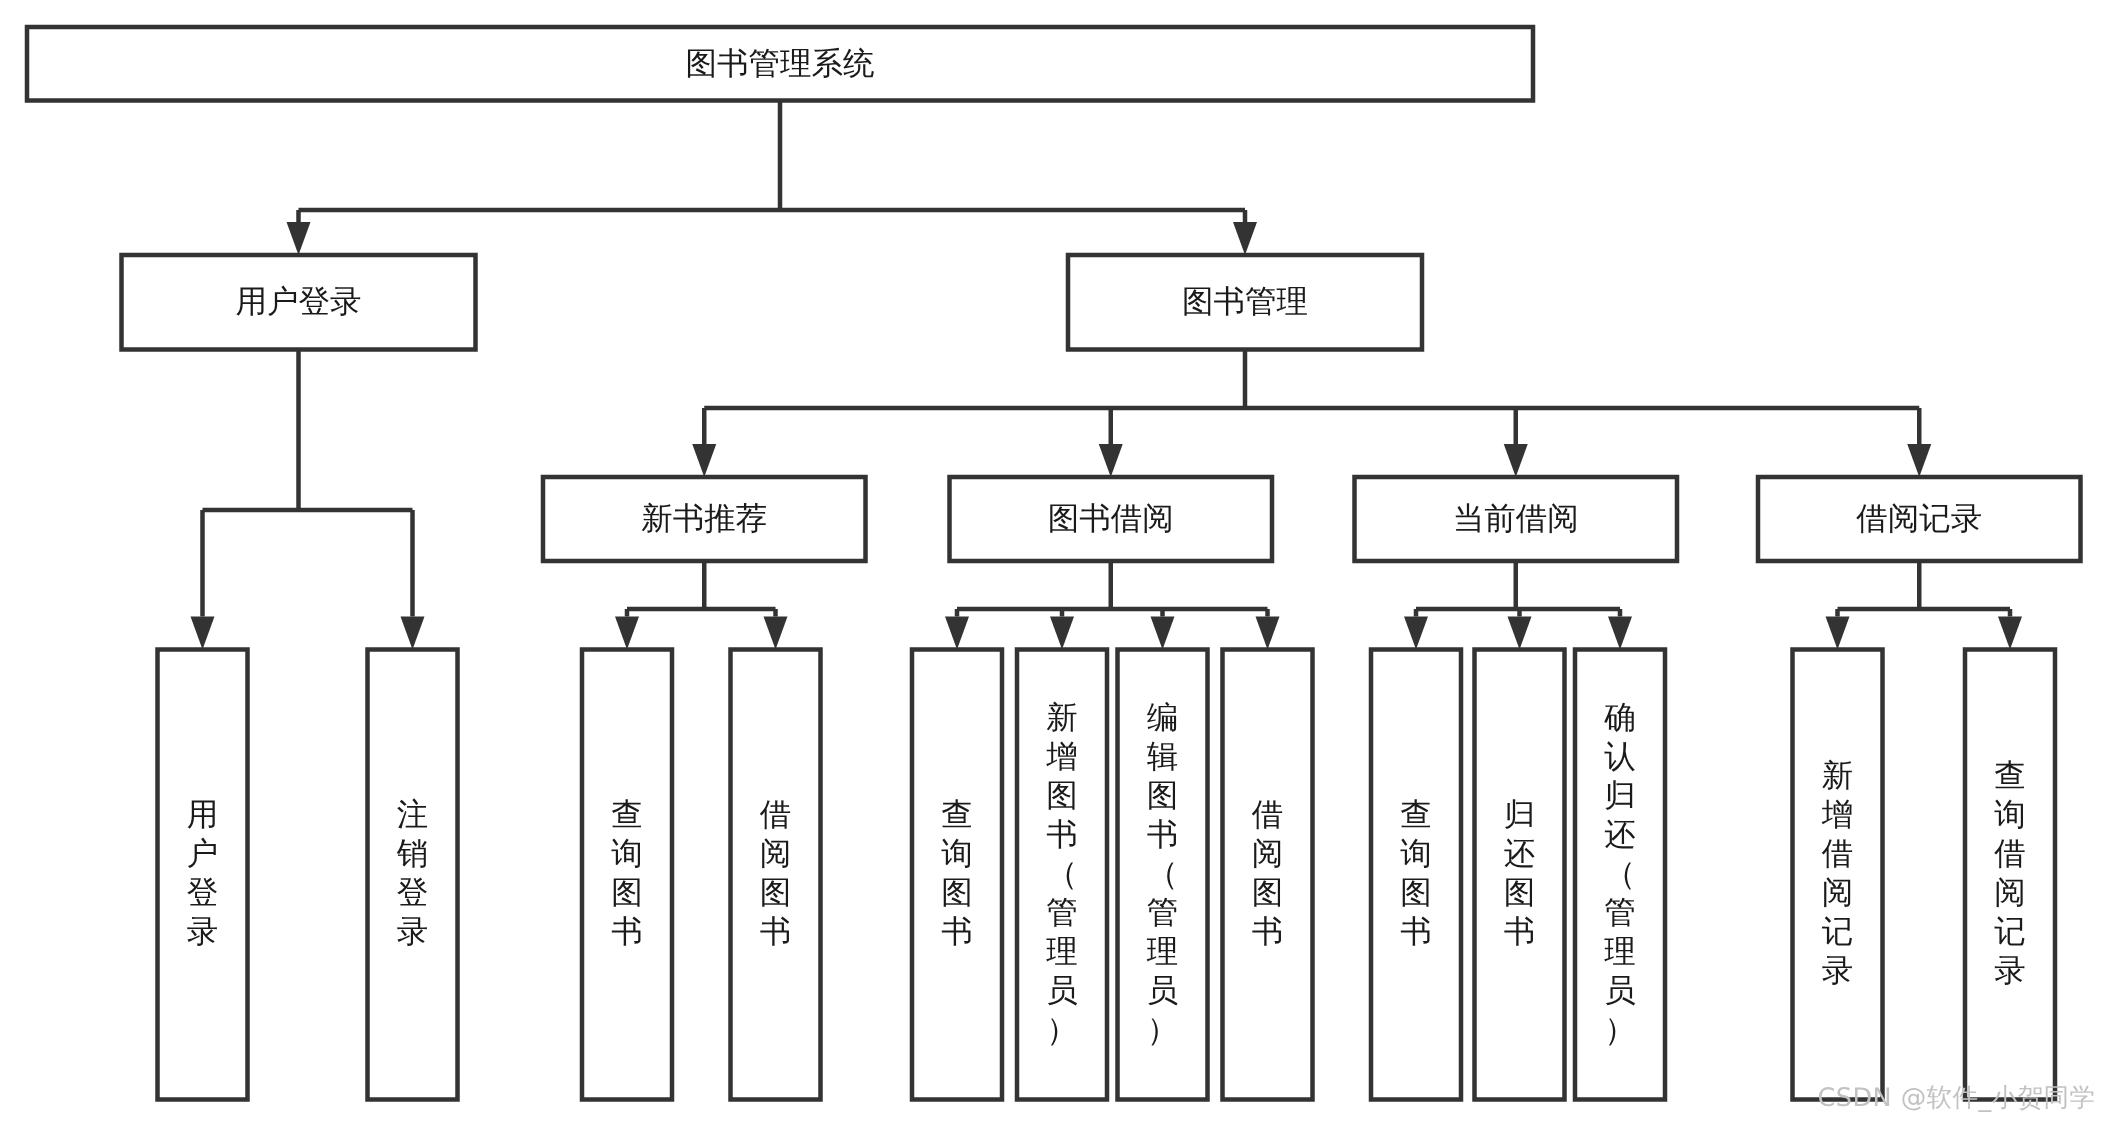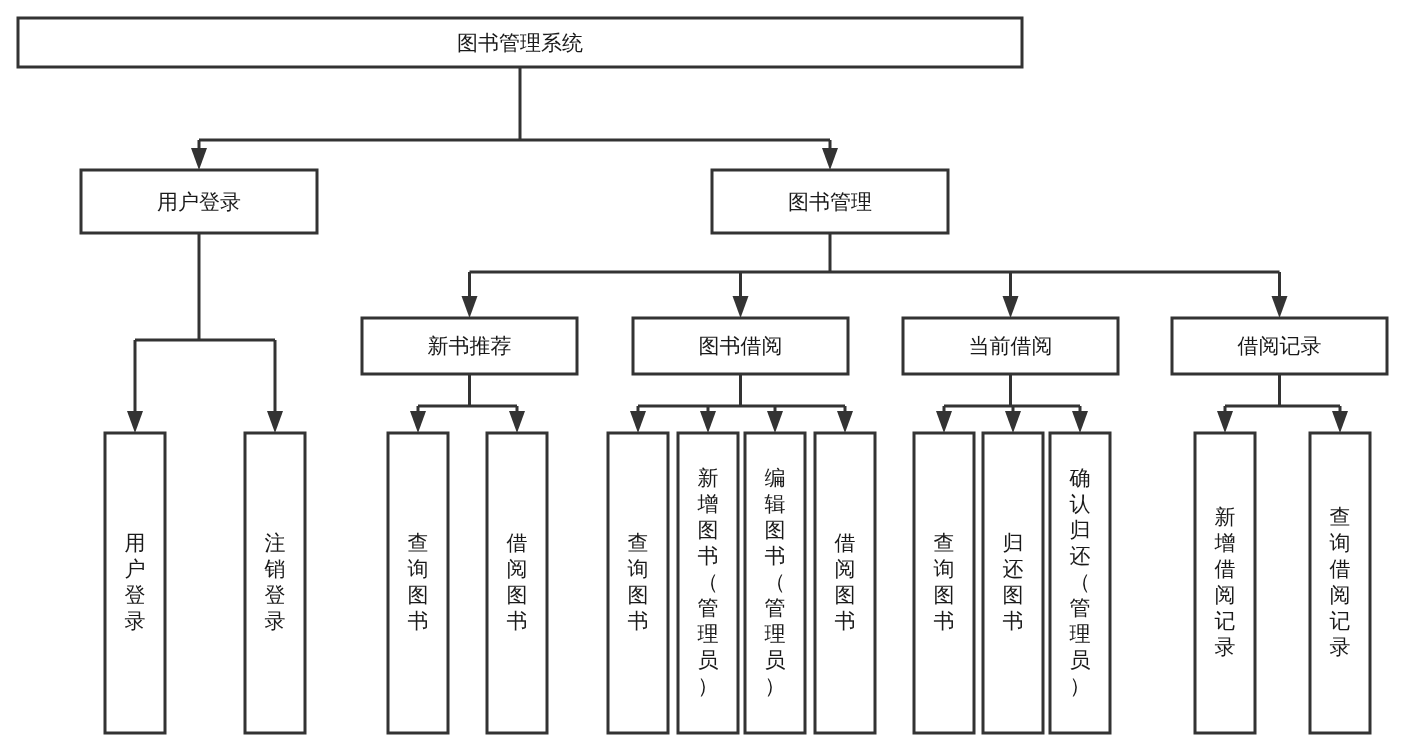--- a/index.html
+++ b/index.html
@@ -200,13 +200,14 @@
         <g>
           <rect x="1195" y="433" width="60" height="300" class="node-box"></rect>
           <text x="1225" class="node-label-v-char"><tspan x="1225" y="518">新</tspan><tspan x="1225" y="544">增</tspan><tspan x="1225" y="570">借</tspan><tspan x="1225" y="596">阅</tspan><tspan x="1225" y="622">记</tspan><tspan x="1225" y="648">录</tspan></text>
         </g>
         <g>
           <rect x="1310" y="433" width="60" height="300" class="node-box"></rect>
           <text x="1340" class="node-label-v-char"><tspan x="1340" y="518">查</tspan><tspan x="1340" y="544">询</tspan><tspan x="1340" y="570">借</tspan><tspan x="1340" y="596">阅</tspan><tspan x="1340" y="622">记</tspan><tspan x="1340" y="648">录</tspan></text>
         </g>
       </g>
   </svg>
+  <div class="watermark-text">CSDN @软件_小贺同学</div>
 </div>
 
 </body></html>

